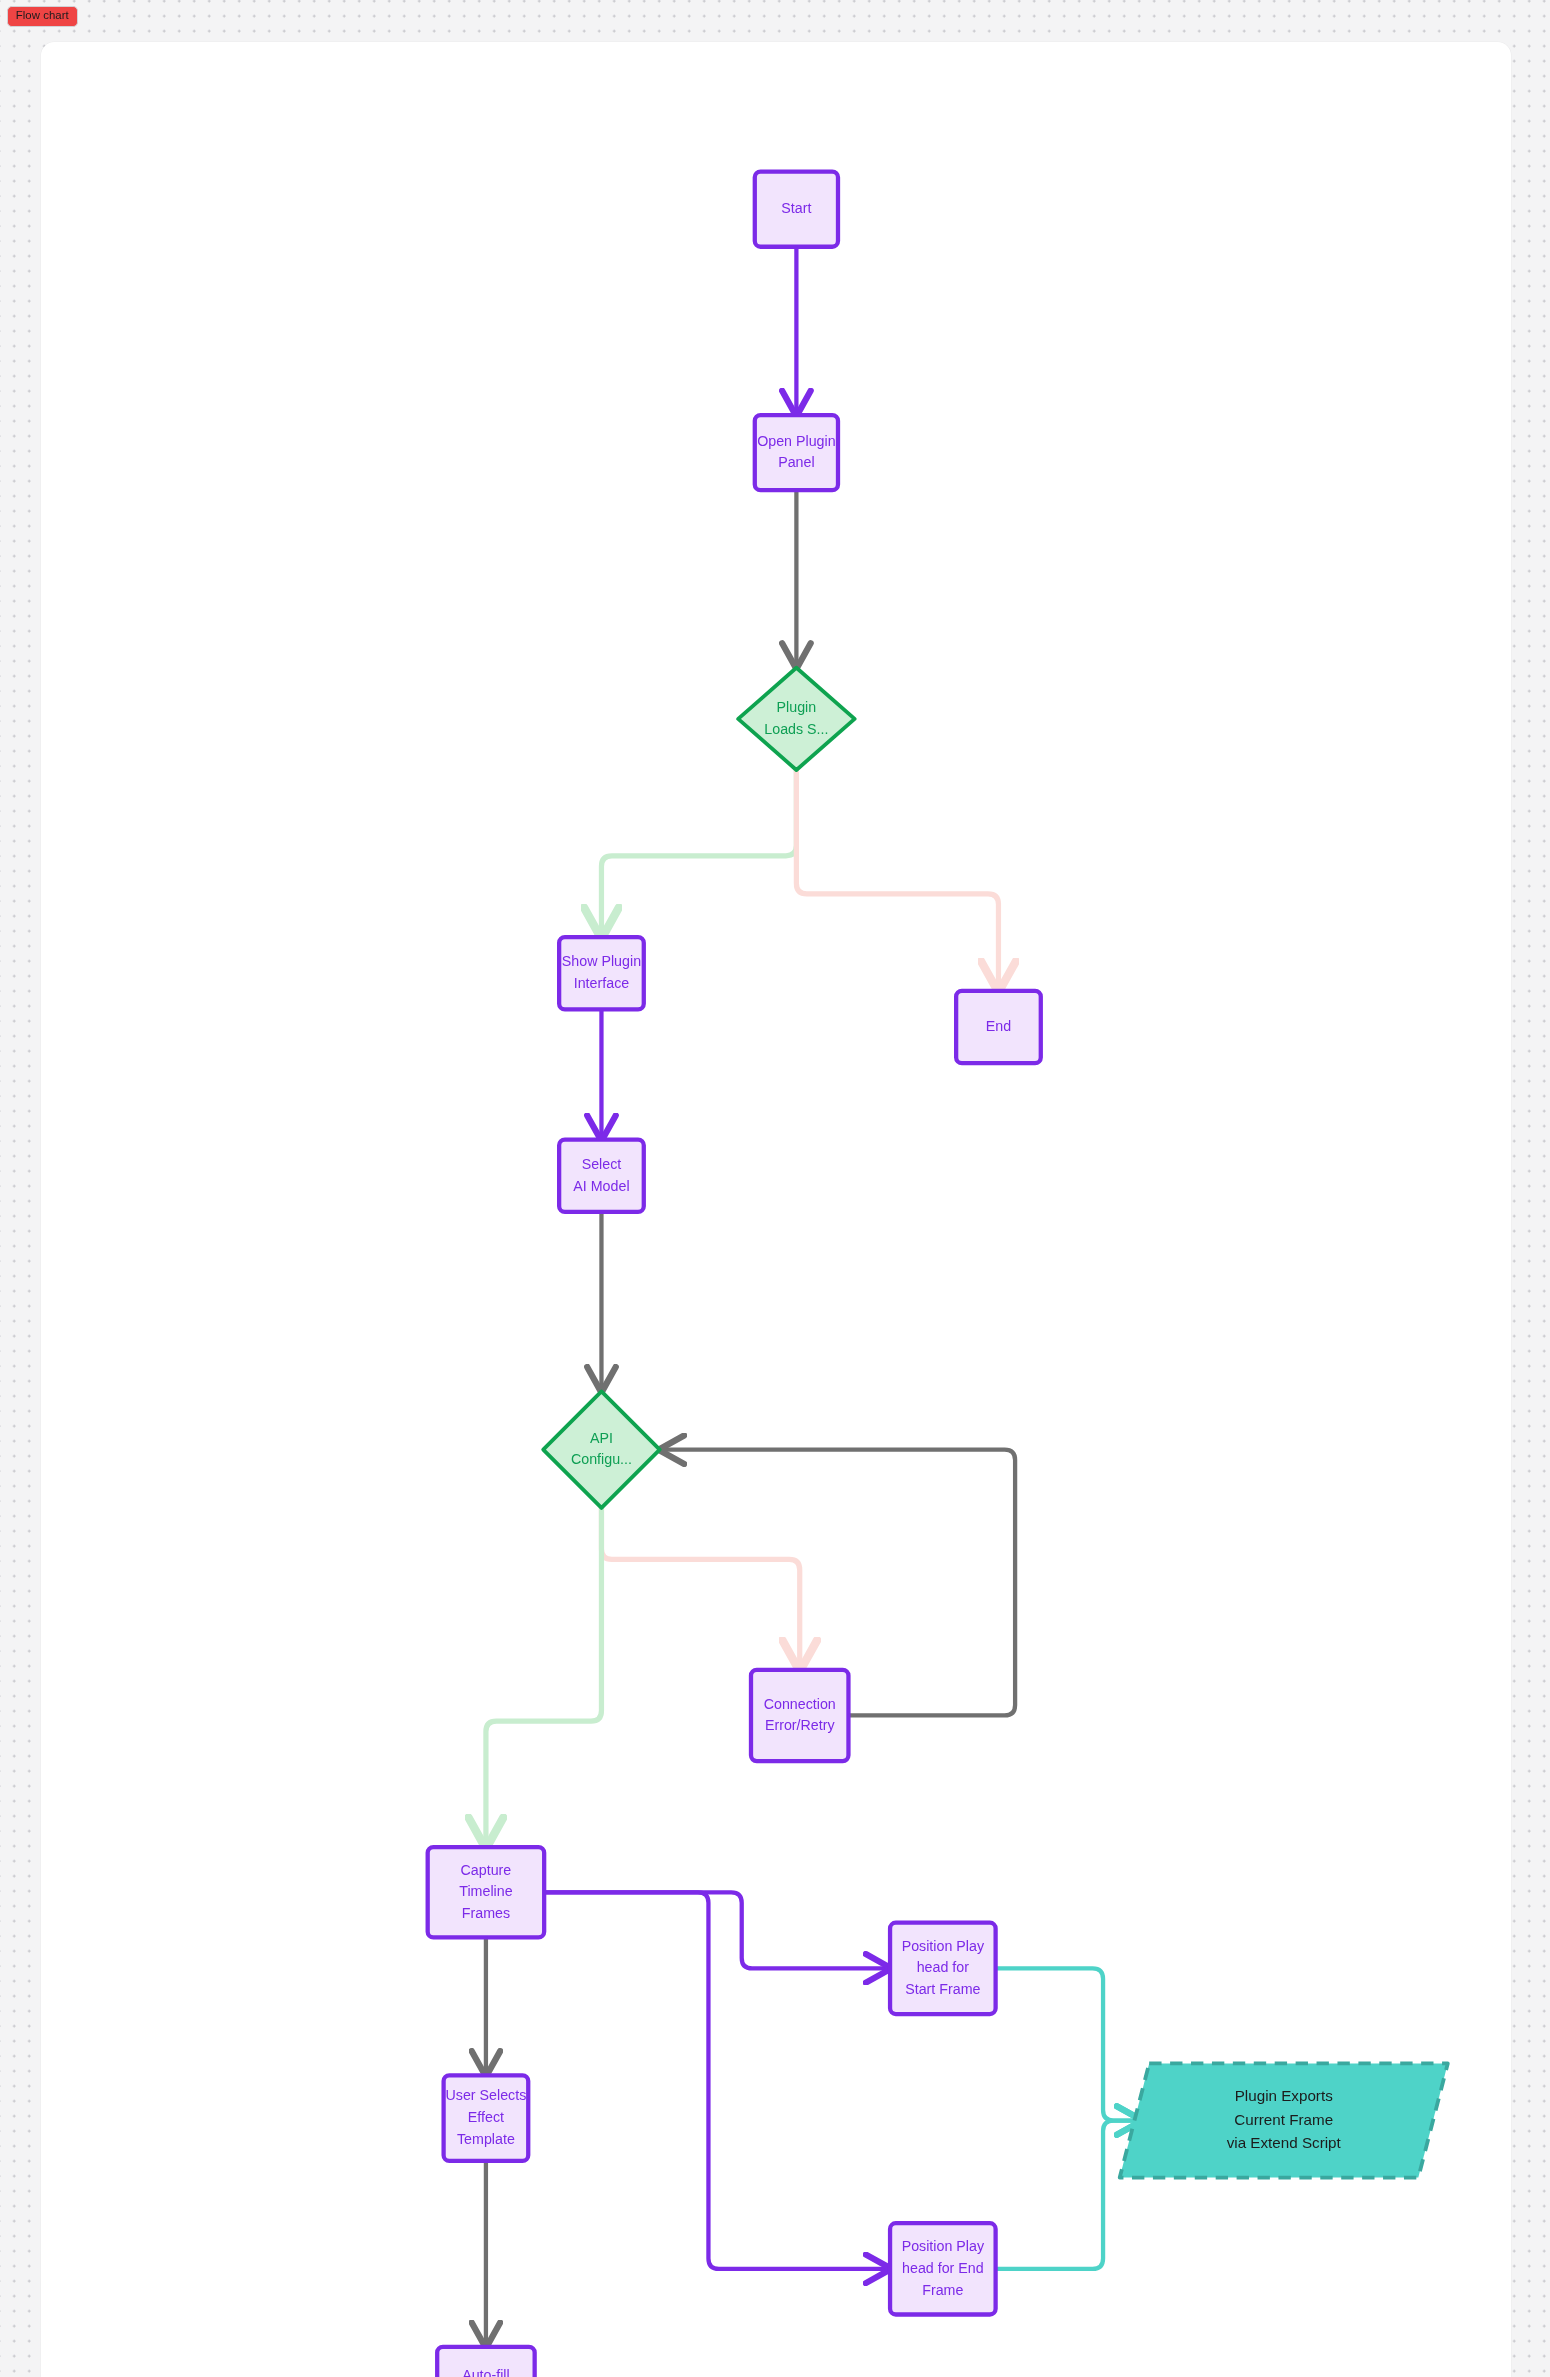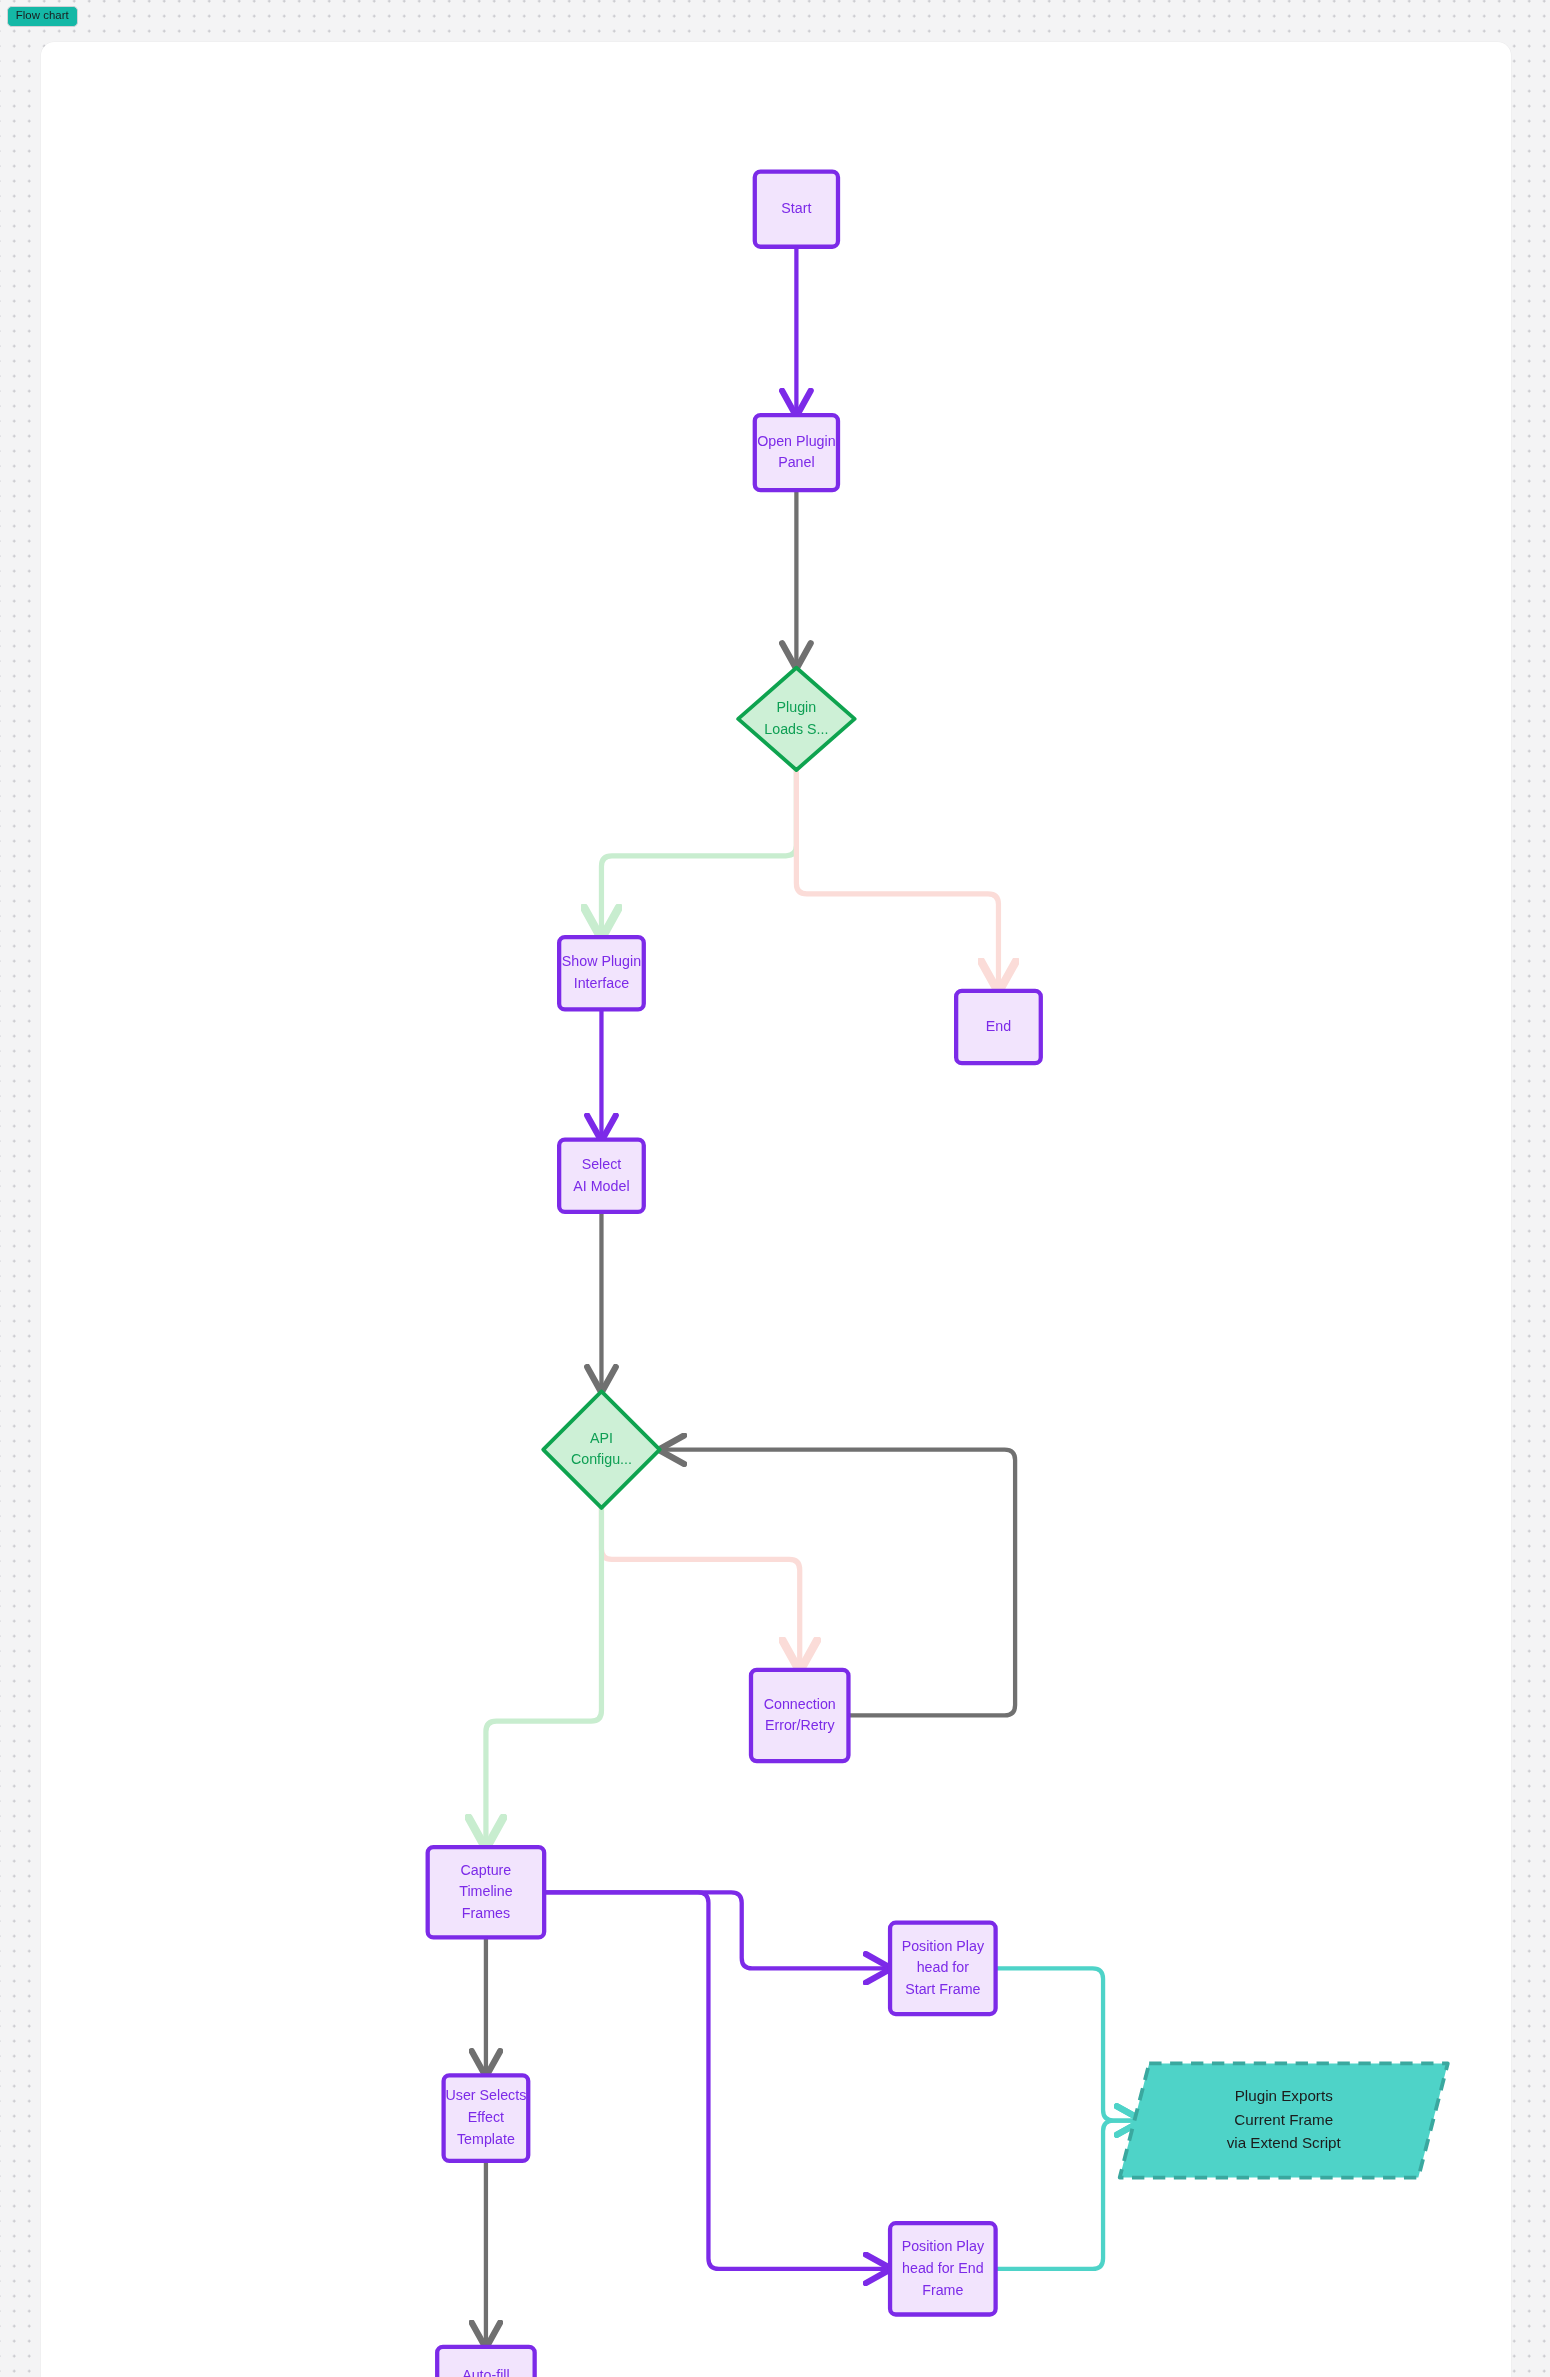--- a/index.html
+++ b/index.html
@@ -17,21 +17,21 @@
     background-size: 15px 15px;
     background-position: 6.7px 8.6px;
     overflow: hidden;
   }
 
   
   #tool-chip {
     position: absolute;
     left: 6.7px;
     top: 5.7px;
-    background: #14b8a6;
+    background: #ef4444;
     border: 0.5px solid #d2d2d6;
     border-radius: 4.8px;
     padding: 3.3px 8px 4.3px 8px;
     font-size: 11.4px;
     line-height: 1;
     color: #1b1b1d;
     letter-spacing: 0.05px;
     white-space: nowrap;
   }
 

